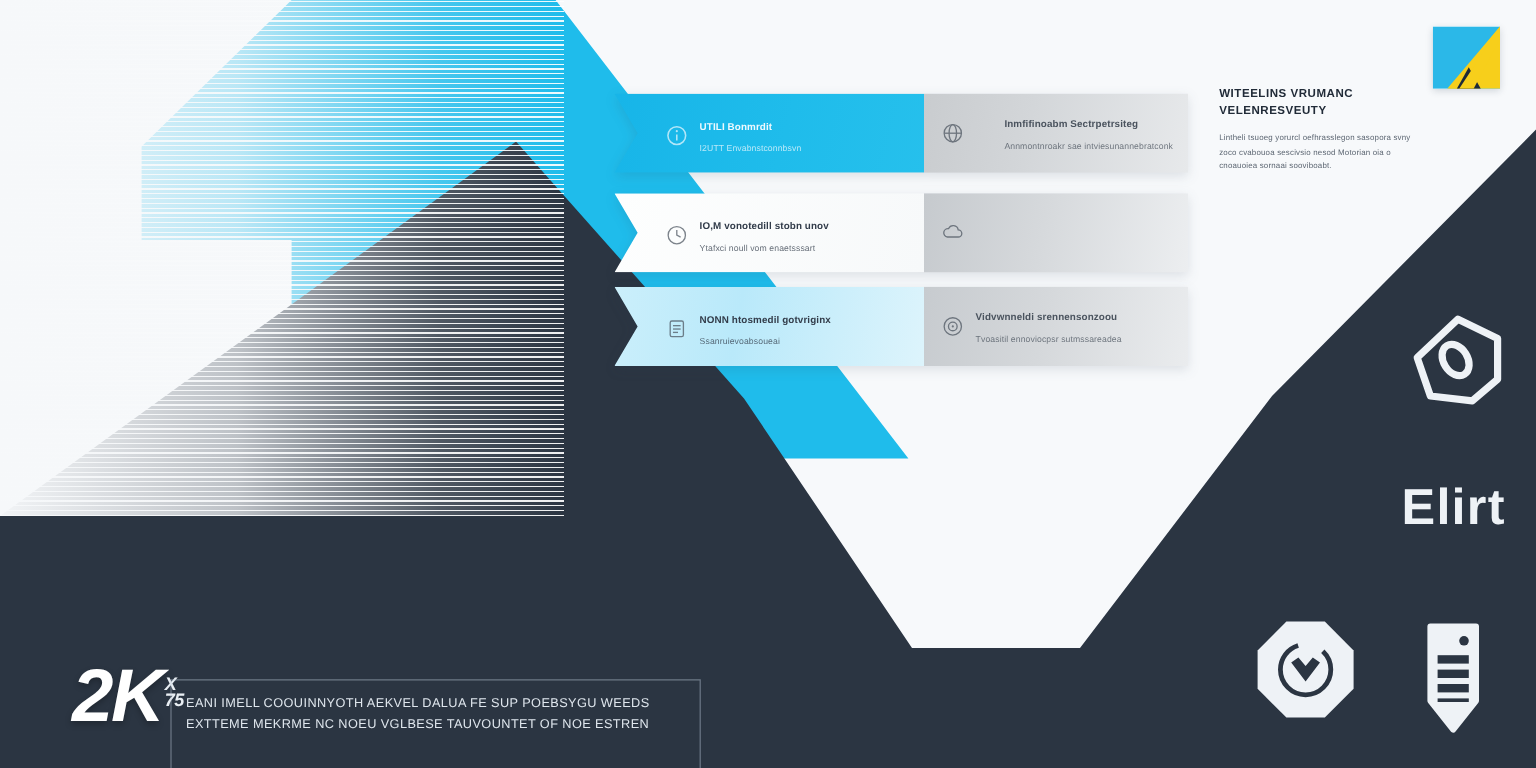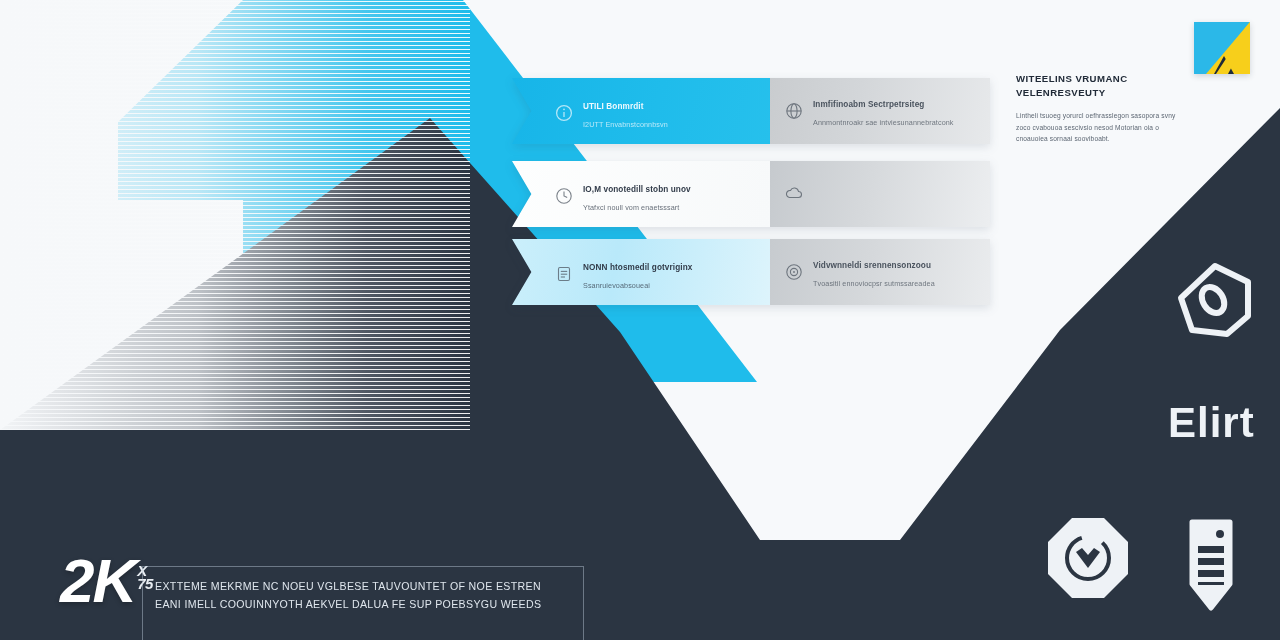--- a/index.html
+++ b/index.html
@@ -66,21 +66,21 @@
     width:220px; height:100%;
     display:flex; align-items:center;
     padding:0 14px 0 14px;
     clip-path:polygon(0% 0%, 100% 0%, 100% 100%, 0% 100%);
   }
 
   .left-cyan  { background:linear-gradient(105deg,#17b5e8 0%, #1fbceb 55%, #26c0ec 100%); }
   .left-white { background:linear-gradient(100deg,#fdfefe 0%, #f7f9fa 100%); }
   .left-ice   { background:linear-gradient(100deg,#cbeffb 0%, #b9e9fa 40%, #ddf4fc 100%); }
 
-  .right-gray-a { background:linear-gradient(100deg,#c9cccf 0%, #d3d6d9 40%, #e7e9eb 100%); }
+  .right-gray-a { background:linear-gradient(100deg,#c9cccf 0%, #d3d6d9 40%, #e7e9eb 100%);gap:24px; }
   .right-gray-b { background:linear-gradient(100deg,#c6cace 0%, #d6d9dc 45%, #eceef0 100%); }
   .right-gray-c { background:linear-gradient(100deg,#c7cbcf 0%, #d5d8db 45%, #eaecee 100%); }
 
   .row-icon {
     flex:0 0 auto;
     width:20px; height:20px;
     margin-right:9px;
     opacity:.72;
   }
   .row-icon svg { width:20px; height:20px; display:block; }
@@ -310,17 +310,17 @@
 
   <div class="stat-block">
     <span class="stat-big">2K</span>
     <span class="stat-frac">
       <span>X</span><br>
       <span>75</span>
     </span>
   </div>
 
   <div class="caption-box">
+    <div class="caption-line">EANI IMELL COOUINNYOTH AEKVEL DALUA FE SUP POEBSYGU WEEDS</div>
     <div class="caption-line">EXTTEME MEKRME NC NOEU VGLBESE TAUVOUNTET OF NOE ESTREN</div>
-    <div class="caption-line">EANI IMELL COOUINNYOTH AEKVEL DALUA FE SUP POEBSYGU WEEDS</div>
   </div>
 
 </div>
 
 </body></html>

